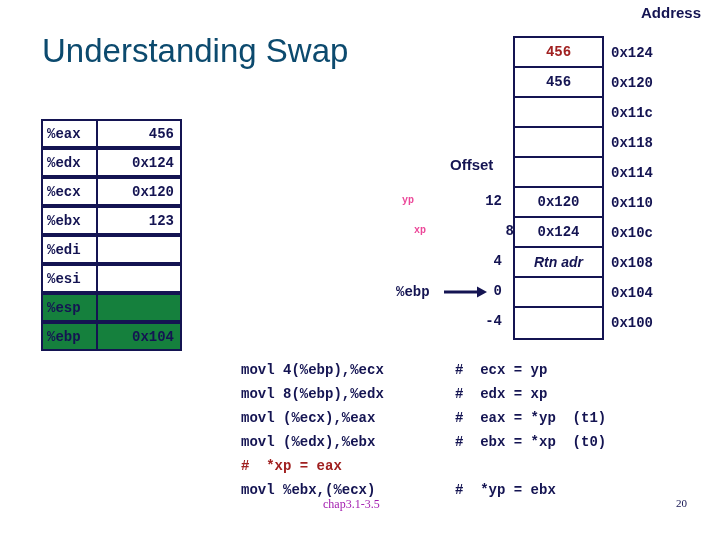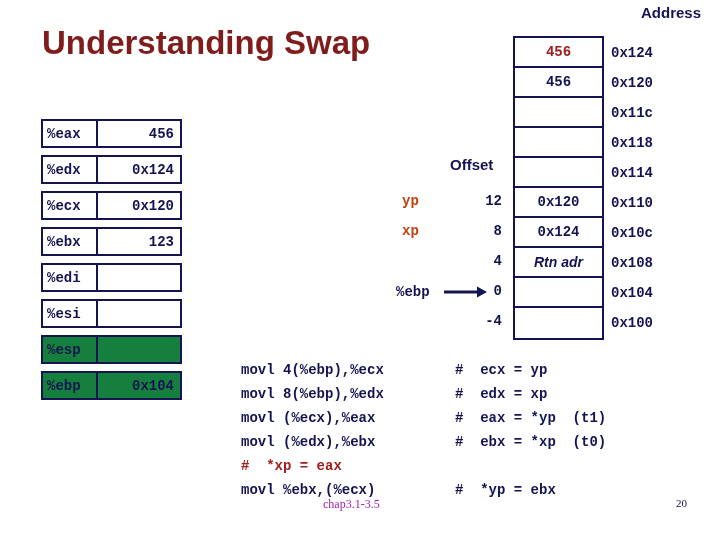--- a/index.html
+++ b/index.html
@@ -13,25 +13,25 @@
     height: 540px;
     background: #ffffff;
     overflow: hidden;
     font-family: "Liberation Sans", sans-serif;
   }
 
   
   #slide-title {
     position: absolute;
     left: 42px;
-    top: 24px;
+    top: 32px;
     font-family: "Liberation Sans", sans-serif;
     font-size: 33px;
-    font-weight: bold;
-    color: #7f1d1d;
+    font-weight: normal;
+    color: #0c4a6e;
     letter-spacing: 0px;
     white-space: nowrap;
   }
 
   
   .hdr-label {
     position: absolute;
     font-family: "Liberation Sans", sans-serif;
     font-size: 15px;
     font-weight: bold;
@@ -44,21 +44,21 @@
   
   #register-table {
     position: absolute;
     left: 41px;
     top: 119px;
   }
   .reg-row {
     display: flex;
     width: 141px;
     height: 29px;
-    margin-bottom: 7px;
+    margin-bottom: 0;
     border: 2px solid #141452;
     box-sizing: border-box;
     background: #ffffff;
   }
   .reg-row.highlight { background: #15803d; }
   .reg-name {
     width: 55px;
     box-sizing: border-box;
     border-right: 2px solid #141452;
     display: flex;
@@ -141,23 +141,23 @@
     height: 30px;
     position: relative;
   }
   .off-var {
     position: absolute;
     left: 10px;
     top: 0;
     height: 30px;
     line-height: 30px;
     font-family: "Liberation Mono", monospace;
-    font-size: 14px;
-    font-weight: bold;
-    color: #c2410c;
+    font-size: 10px;
+    font-weight: bold;
+    color: #ec4899;
   }
   .off-num {
     position: absolute;
     right: 0;
     top: 0;
     height: 30px;
     line-height: 30px;
     font-family: "Liberation Mono", monospace;
     font-size: 14px;
     font-weight: bold;
@@ -293,21 +293,21 @@
       <div class="addr-item">0x108</div>
       <div class="addr-item">0x104</div>
       <div class="addr-item">0x100</div>
     </div>
 
   <div id="offset-column">
       <div class="off-row" style="position: absolute; top: 0px; left: 0px; width: 110px;">
         <div class="off-var">yp</div>
         <div class="off-num">12</div>
       </div>
-      <div class="off-row" style="position: absolute; top: 30px; left: 0px; width: 110px; text-align: center;">
+      <div class="off-row" style="position: absolute; top: 30px; left: 12px; width: 110px; text-align: center;">
         <div class="off-var">xp</div>
         <div class="off-num">8</div>
       </div>
       <div class="off-row" style="position: absolute; top: 60px; left: 0px; width: 110px;">
         <div class="off-num">4</div>
       </div>
       <div class="off-row" style="position: absolute; top: 90px; left: 0px; width: 110px;">
         <div class="off-num">0</div>
       </div>
       <div class="off-row" style="position: absolute; top: 120px; left: 0px; width: 110px;">

